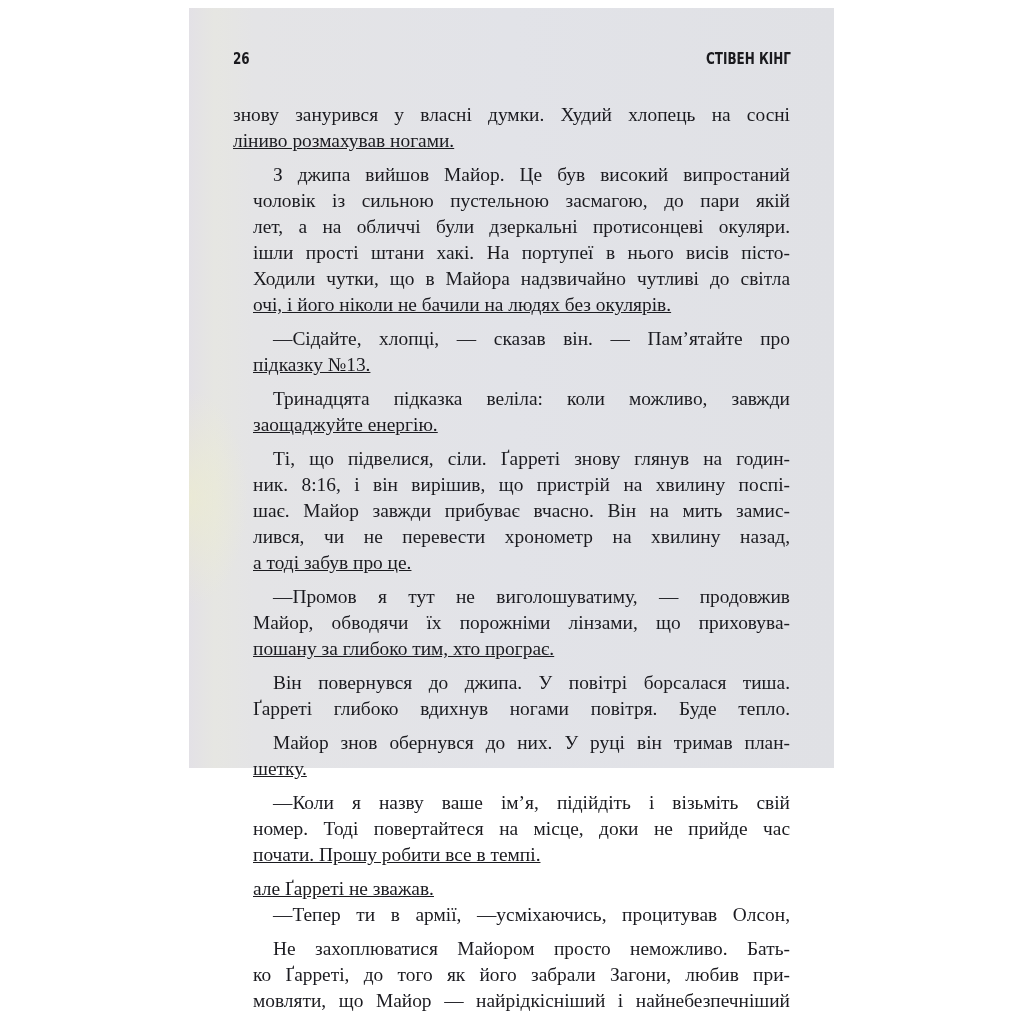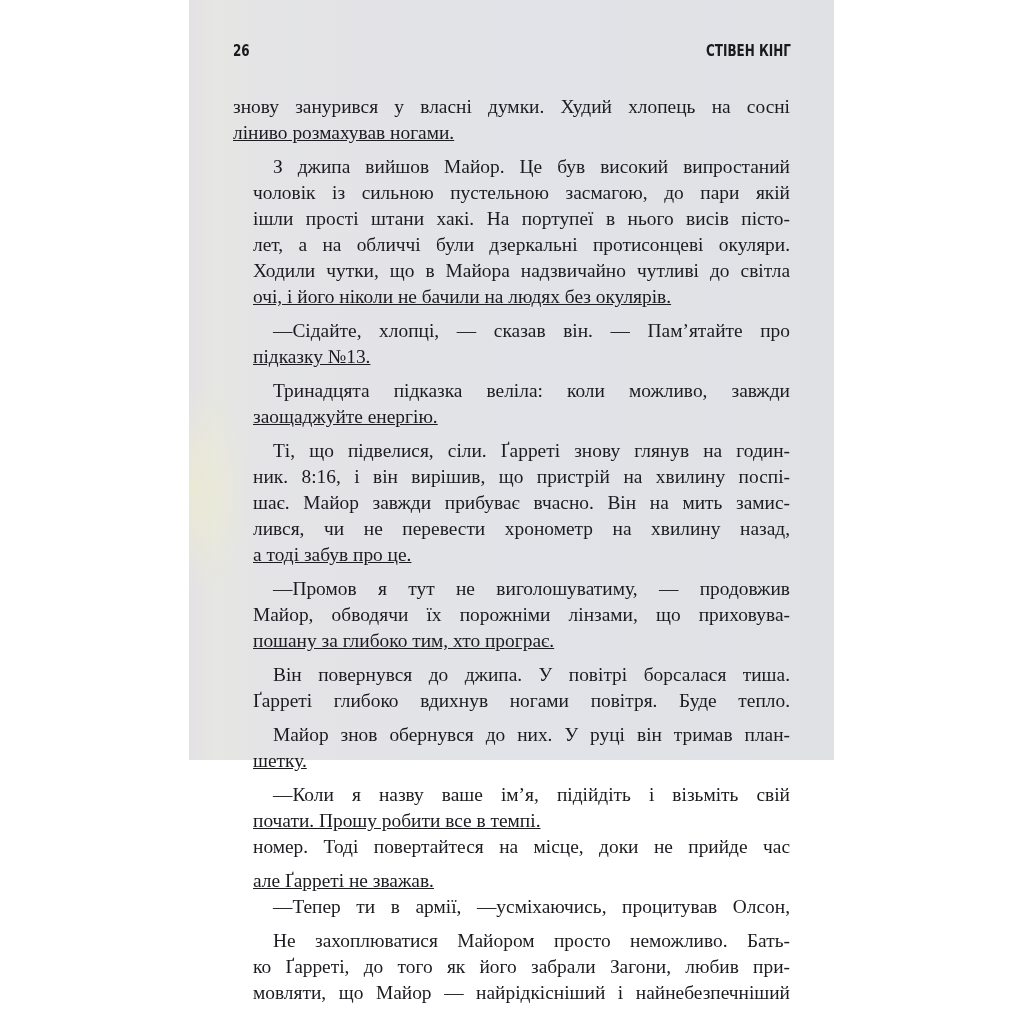--- a/index.html
+++ b/index.html
@@ -1,21 +1,21 @@
 <!DOCTYPE html>
 <html><head>
 <meta charset="utf-8">
 <style>
   html, body { margin: 0; padding: 0; }
   body {
     width: 1024px; height: 1024px; background: #ffffff;
     position: relative; overflow: hidden;
   }
   .page {
-    position: absolute; left: 189px; top: 0; width: 645px; height: 760px;
+    position: absolute; left: 189px; top: 8px; width: 645px; height: 760px;
     background: linear-gradient(90deg, #e3e1e6 0%, #e6e6e2 4%, #e4e4e6 10%, #e2e3e8 50%, #e0e1e5 100%);
   }
   .page::before {
     content: ""; position: absolute; left: 0; top: 380px; width: 60px; height: 220px;
     background: radial-gradient(ellipse at left center, rgba(240,240,200,0.55), rgba(240,240,200,0) 70%);
   }
   .running-head {
     position: absolute; top: 42px; left: 44px; right: 43px; height: 24px;
     font-family: "DejaVu Sans", sans-serif; font-weight: bold;
     font-size: 15px; color: #1a1a1e; letter-spacing: 0px;
@@ -44,22 +44,22 @@
   </div>
 
   <div class="body-text" id="body-text">
       <div class="para cont">
         <span class="line">знову занурився у власні думки. Худий хлопець на сосні</span>
         <span class="line last">ліниво розмахував ногами.</span>
       </div>
       <div class="para">
         <span class="line indent">З джипа вийшов Майор. Це був високий випростаний</span>
         <span class="line">чоловік із сильною пустельною засмагою, до пари якій</span>
+        <span class="line">лет, а на обличчі були дзеркальні протисонцеві окуляри.</span>
         <span class="line">ішли прості штани хакі. На портупеї в нього висів пісто-</span>
-        <span class="line">лет, а на обличчі були дзеркальні протисонцеві окуляри.</span>
         <span class="line">Ходили чутки, що в Майора надзвичайно чутливі до світла</span>
         <span class="line last">очі, і його ніколи не бачили на людях без окулярів.</span>
       </div>
       <div class="para">
         <span class="line indent">—Сідайте, хлопці, — сказав він. — Пам’ятайте про</span>
         <span class="line last">підказку №13.</span>
       </div>
       <div class="para">
         <span class="line indent">Тринадцята підказка веліла: коли можливо, завжди</span>
         <span class="line last">заощаджуйте енергію.</span>
@@ -79,22 +79,22 @@
       <div class="para">
         <span class="line indent">Він повернувся до джипа. У повітрі борсалася тиша.</span>
         <span class="line">Ґарреті глибоко вдихнув ногами повітря. Буде тепло.</span>
       </div>
       <div class="para">
         <span class="line indent">Майор знов обернувся до них. У руці він тримав план-</span>
         <span class="line last">шетку.</span>
       </div>
       <div class="para">
         <span class="line indent">—Коли я назву ваше ім’я, підійдіть і візьміть свій</span>
+        <span class="line">номер. Тоді повертайтеся на місце, доки не прийде час</span>
         <span class="line last">почати. Прошу робити все в темпі.</span>
-        <span class="line">номер. Тоді повертайтеся на місце, доки не прийде час</span>
       </div>
       <div class="para">
         <span class="line last">але Ґарреті не зважав.</span>
         <span class="line indent">—Тепер ти в армії, —усміхаючись, процитував Олсон,</span>
       </div>
       <div class="para">
         <span class="line indent">Не захоплюватися Майором просто неможливо. Бать-</span>
         <span class="line">ко Ґарреті, до того як його забрали Загони, любив при-</span>
         <span class="line">мовляти, що Майор — найрідкісніший і найнебезпечніший</span>
       </div>

